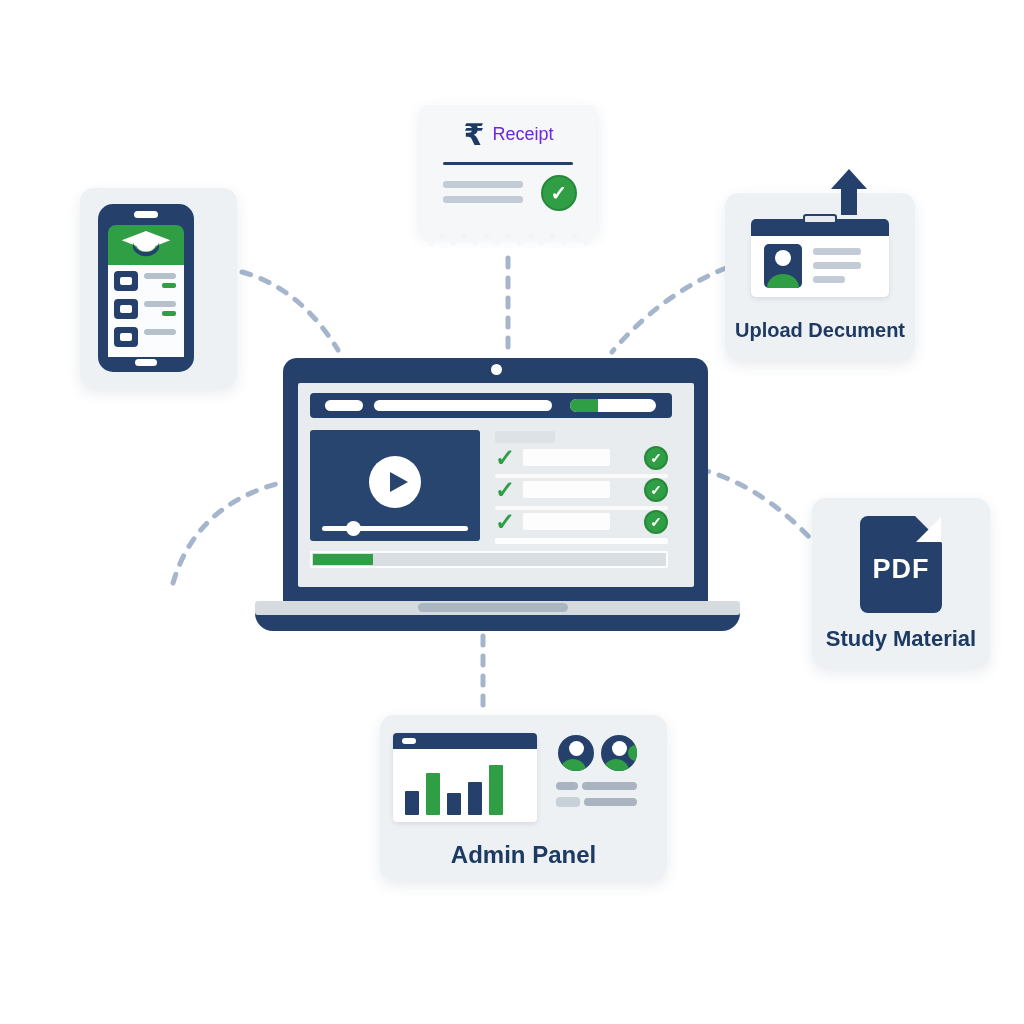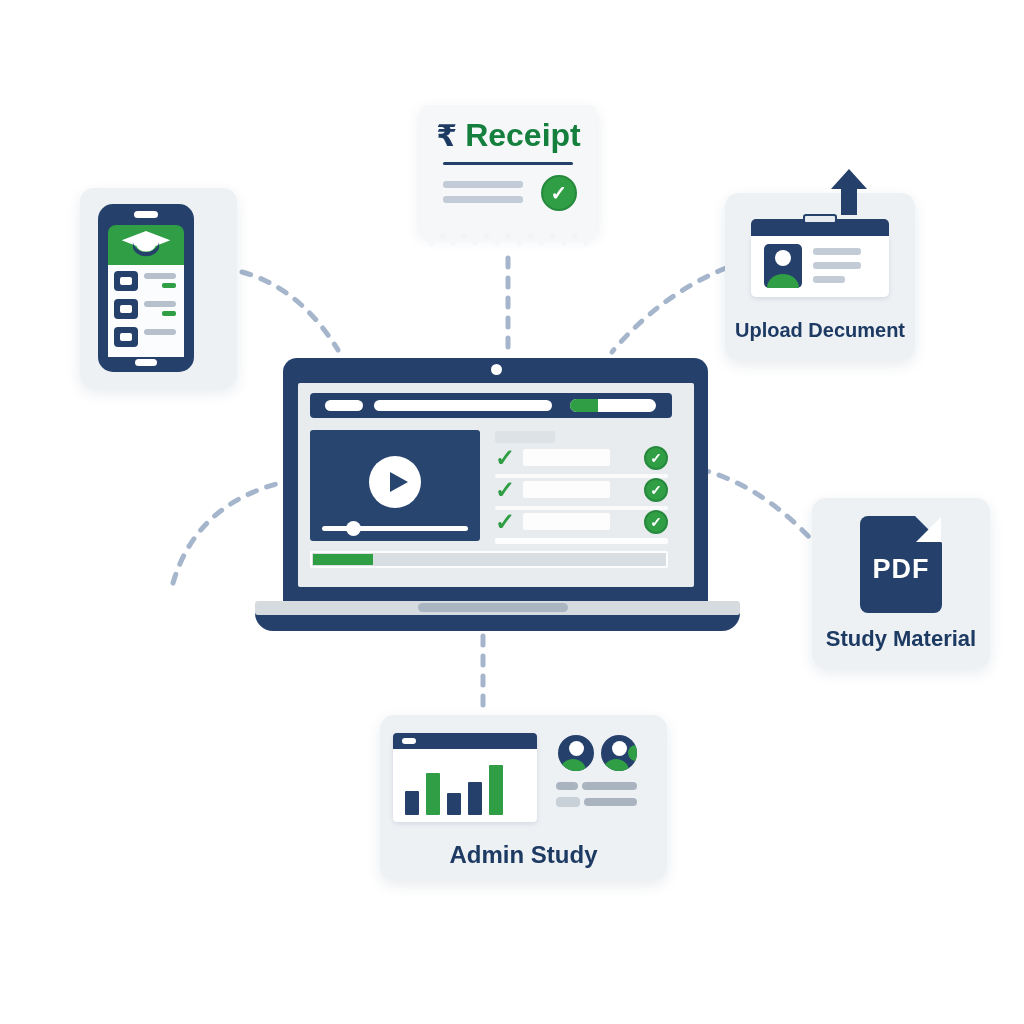--- a/index.html
+++ b/index.html
@@ -52,21 +52,21 @@
   .prow-bar { position:absolute; left:30px; top:2px; width:32px; height:6px; background:#b7c1cc; border-radius:3px; }
   .prow-green { position:absolute; left:48px; top:12px; width:14px; height:5px; background:#2f9e44; border-radius:2px; }
   .phone-home { left:50%; bottom:6px; width:22px; height:7px; margin-left:-11px; background:#fff; border-radius:4px; }
 
   
   .receipt-card { left:420px; top:105px; width:177px; height:128px; background:#f5f7f9; border-radius:8px 8px 0 0; box-shadow:0 5px 14px rgba(30,58,95,.10); }
   .receipt-zigzag { left:420px; top:233px; width:177px; height:14px; background:#f5f7f9;
     clip-path:polygon(0 0,100% 0,93.75% 100%,87.5% 0,81.25% 100%,75% 0,68.75% 100%,62.5% 0,56.25% 100%,50% 0,43.75% 100%,37.5% 0,31.25% 100%,25% 0,18.75% 100%,12.5% 0,6.25% 100%,0 0); }
   .receipt-title { left:0; right:0; top:12px; display:flex; justify-content:center; align-items:center; gap:8px; }
   .rupee { font-family:"DejaVu Sans",sans-serif; font-size:30px; font-weight:bold; color:#1d3a63; }
-  .receipt-word { font-size:32px; font-weight:bold; color:#15803d; }
+  .receipt-word { font-size:18px; font-weight:normal; color:#6d28d9; }
   .receipt-divider { left:23px; top:57px; width:130px; height:3px; background:#24406b; border-radius:2px; }
   .receipt-line { left:23px; width:80px; height:7px; background:#c3ccd6; border-radius:3px; }
   .receipt-check { right:20px; top:70px; width:36px; height:36px; background:#2f9e44; border:2px solid #27893d; border-radius:50%; color:#fff; font-size:20px; font-weight:bold; text-align:center; line-height:32px; }
 
   
   .upload-card { left:725px; top:193px; width:190px; height:167px; overflow:visible; }
   .upload-arrow { left:104px; top:-24px; width:40px; height:48px; }
   .idcard { left:26px; top:26px; width:138px; height:78px; }
   .idcard-header { left:0; top:0; width:138px; height:17px; background:#24406b; border-radius:5px 5px 0 0; }
   .idcard-tab { left:50%; top:-5px; width:34px; height:10px; margin-left:-17px; background:#e7eaee; border:2px solid #24406b; border-radius:3px; }
@@ -261,16 +261,16 @@
     </div>
     <div class="avatar" style="left:221px">
       <span class="head"></span>
       <span class="body"></span>
       <span class="blob"></span>
     </div>
     <div class="admin-row-pill" style="left:176px;top:67px;width:22px"></div>
     <div class="admin-row-bar" style="left:202px;top:67px;width:55px"></div>
     <div class="admin-row-pill light" style="left:176px;top:82px;width:24px;height:10px"></div>
     <div class="admin-row-bar" style="left:204px;top:83px;width:53px"></div>
-    <div class="label" style="top:126px;font-size:24px">Admin Study</div>
+    <div class="label" style="top:126px;font-size:24px">Admin Panel</div>
   </div>
 
 </div>
 
 </body></html>

